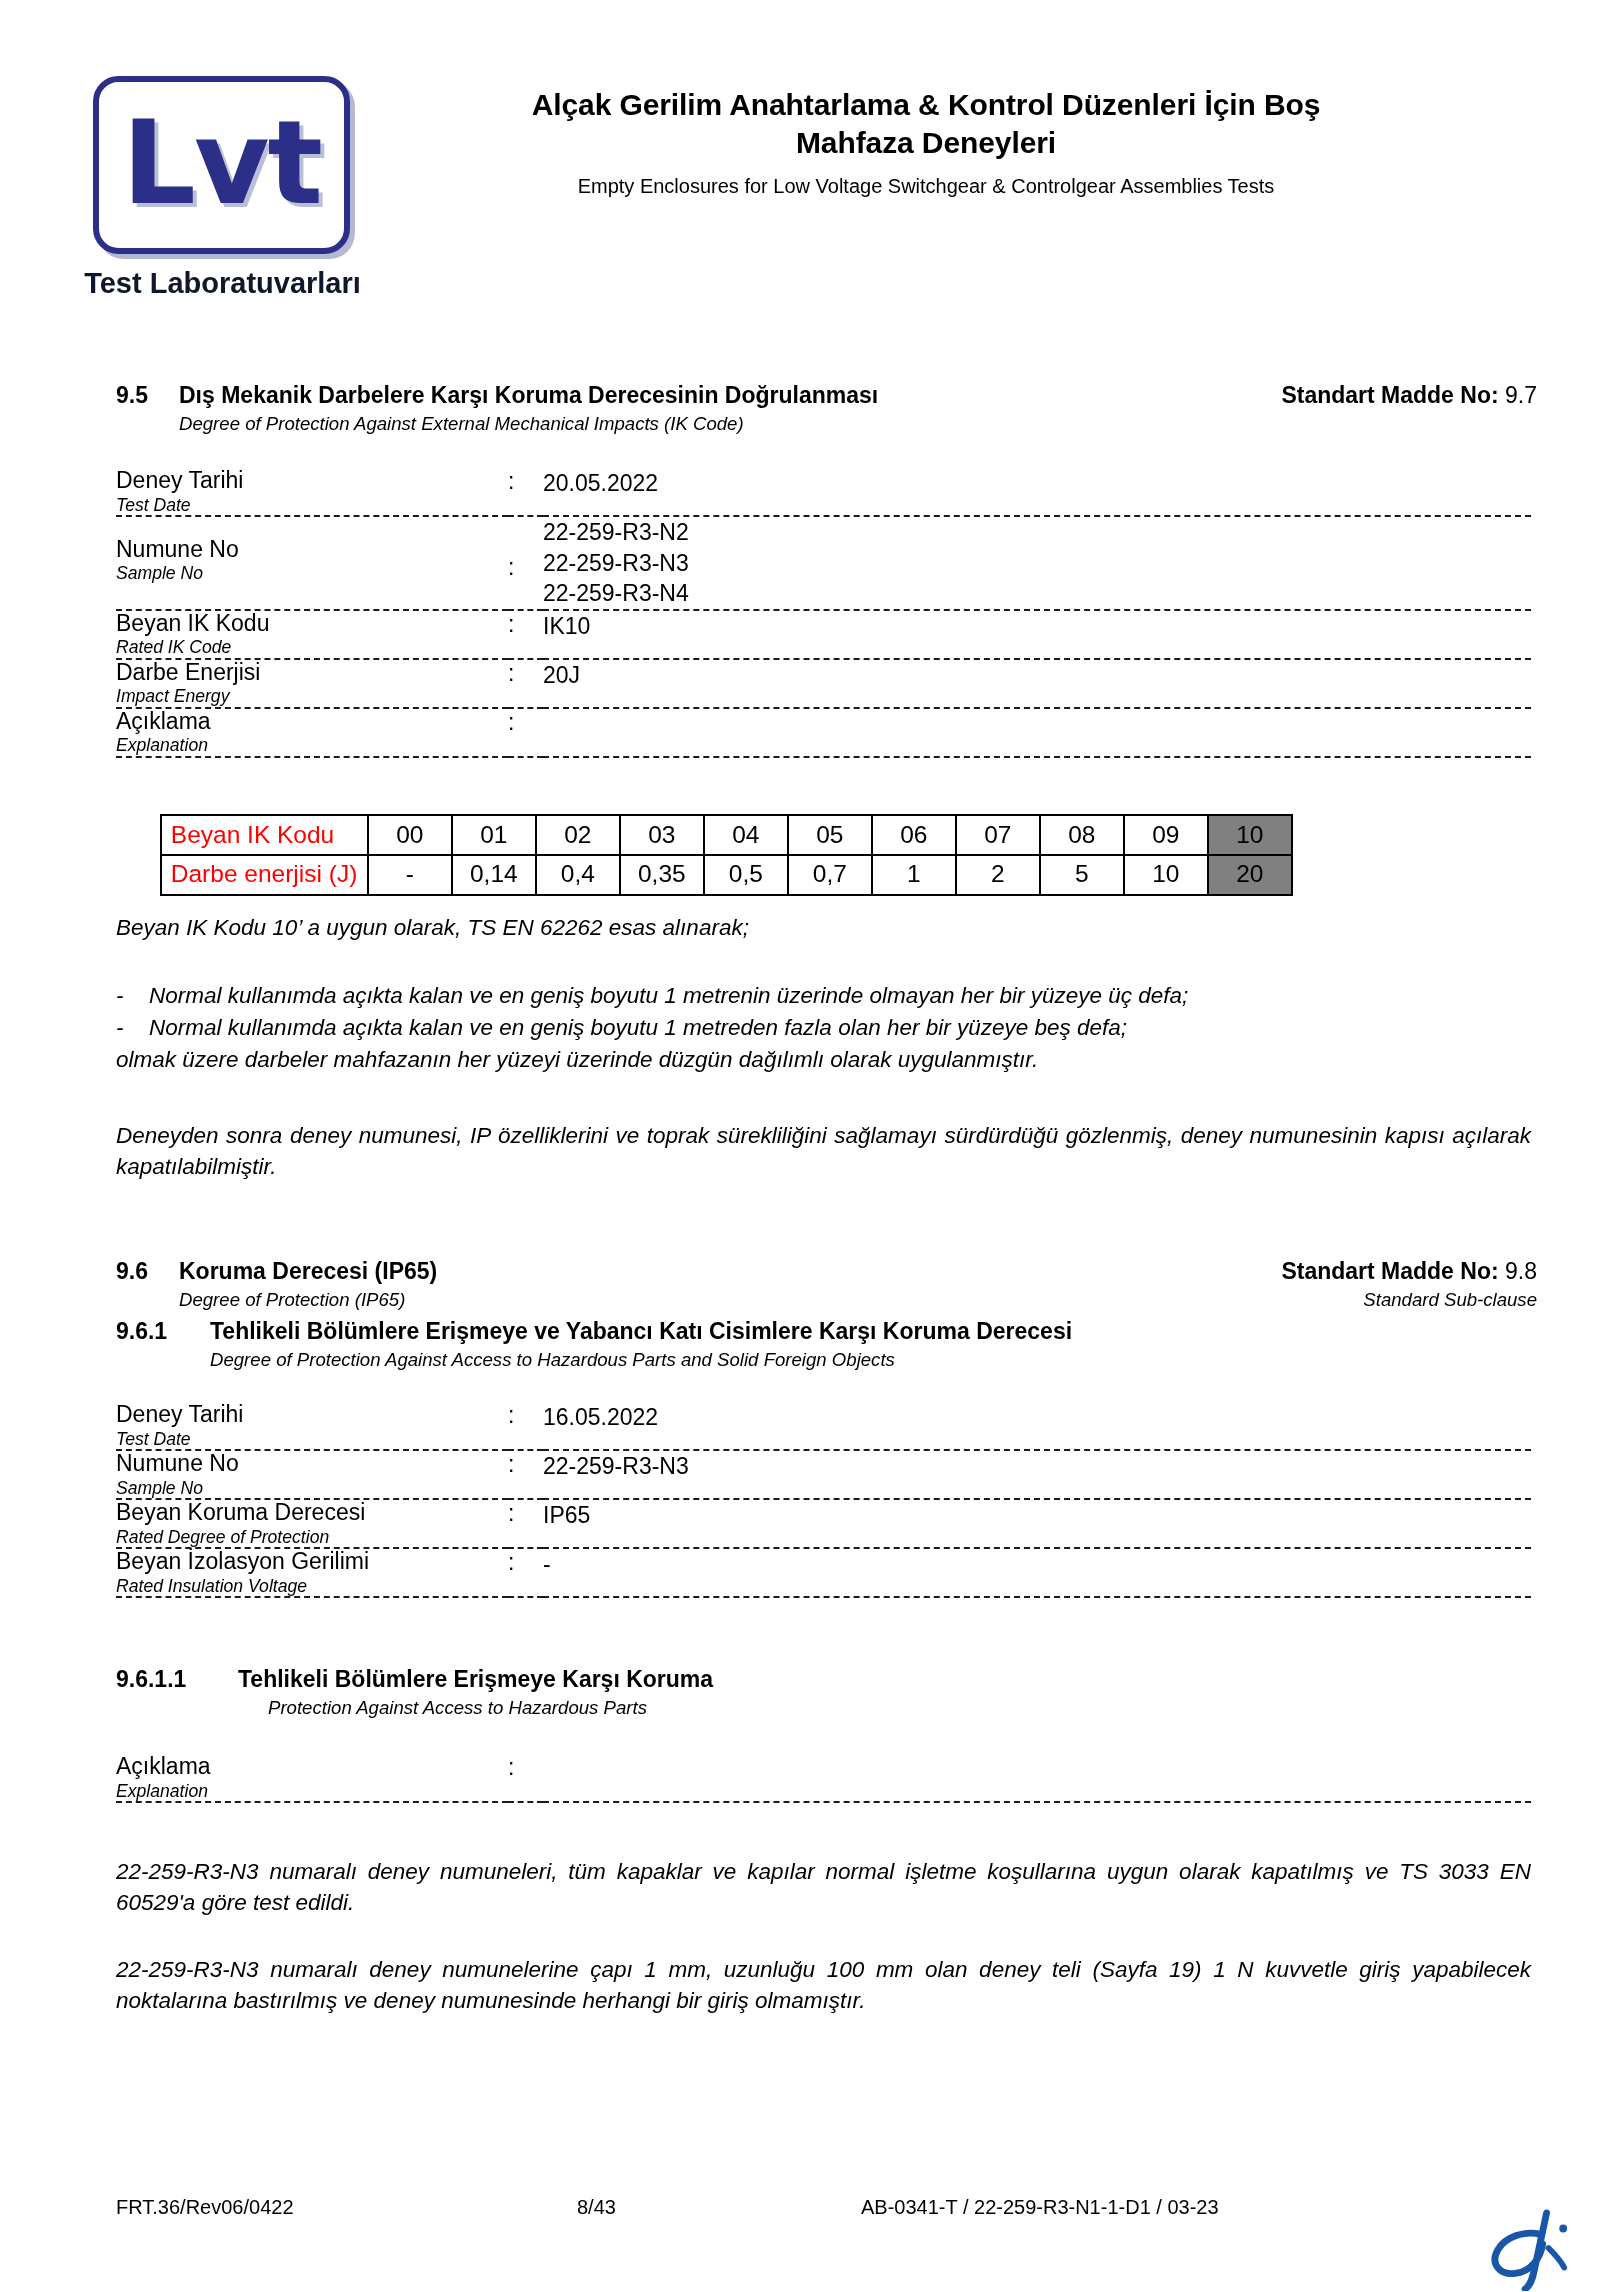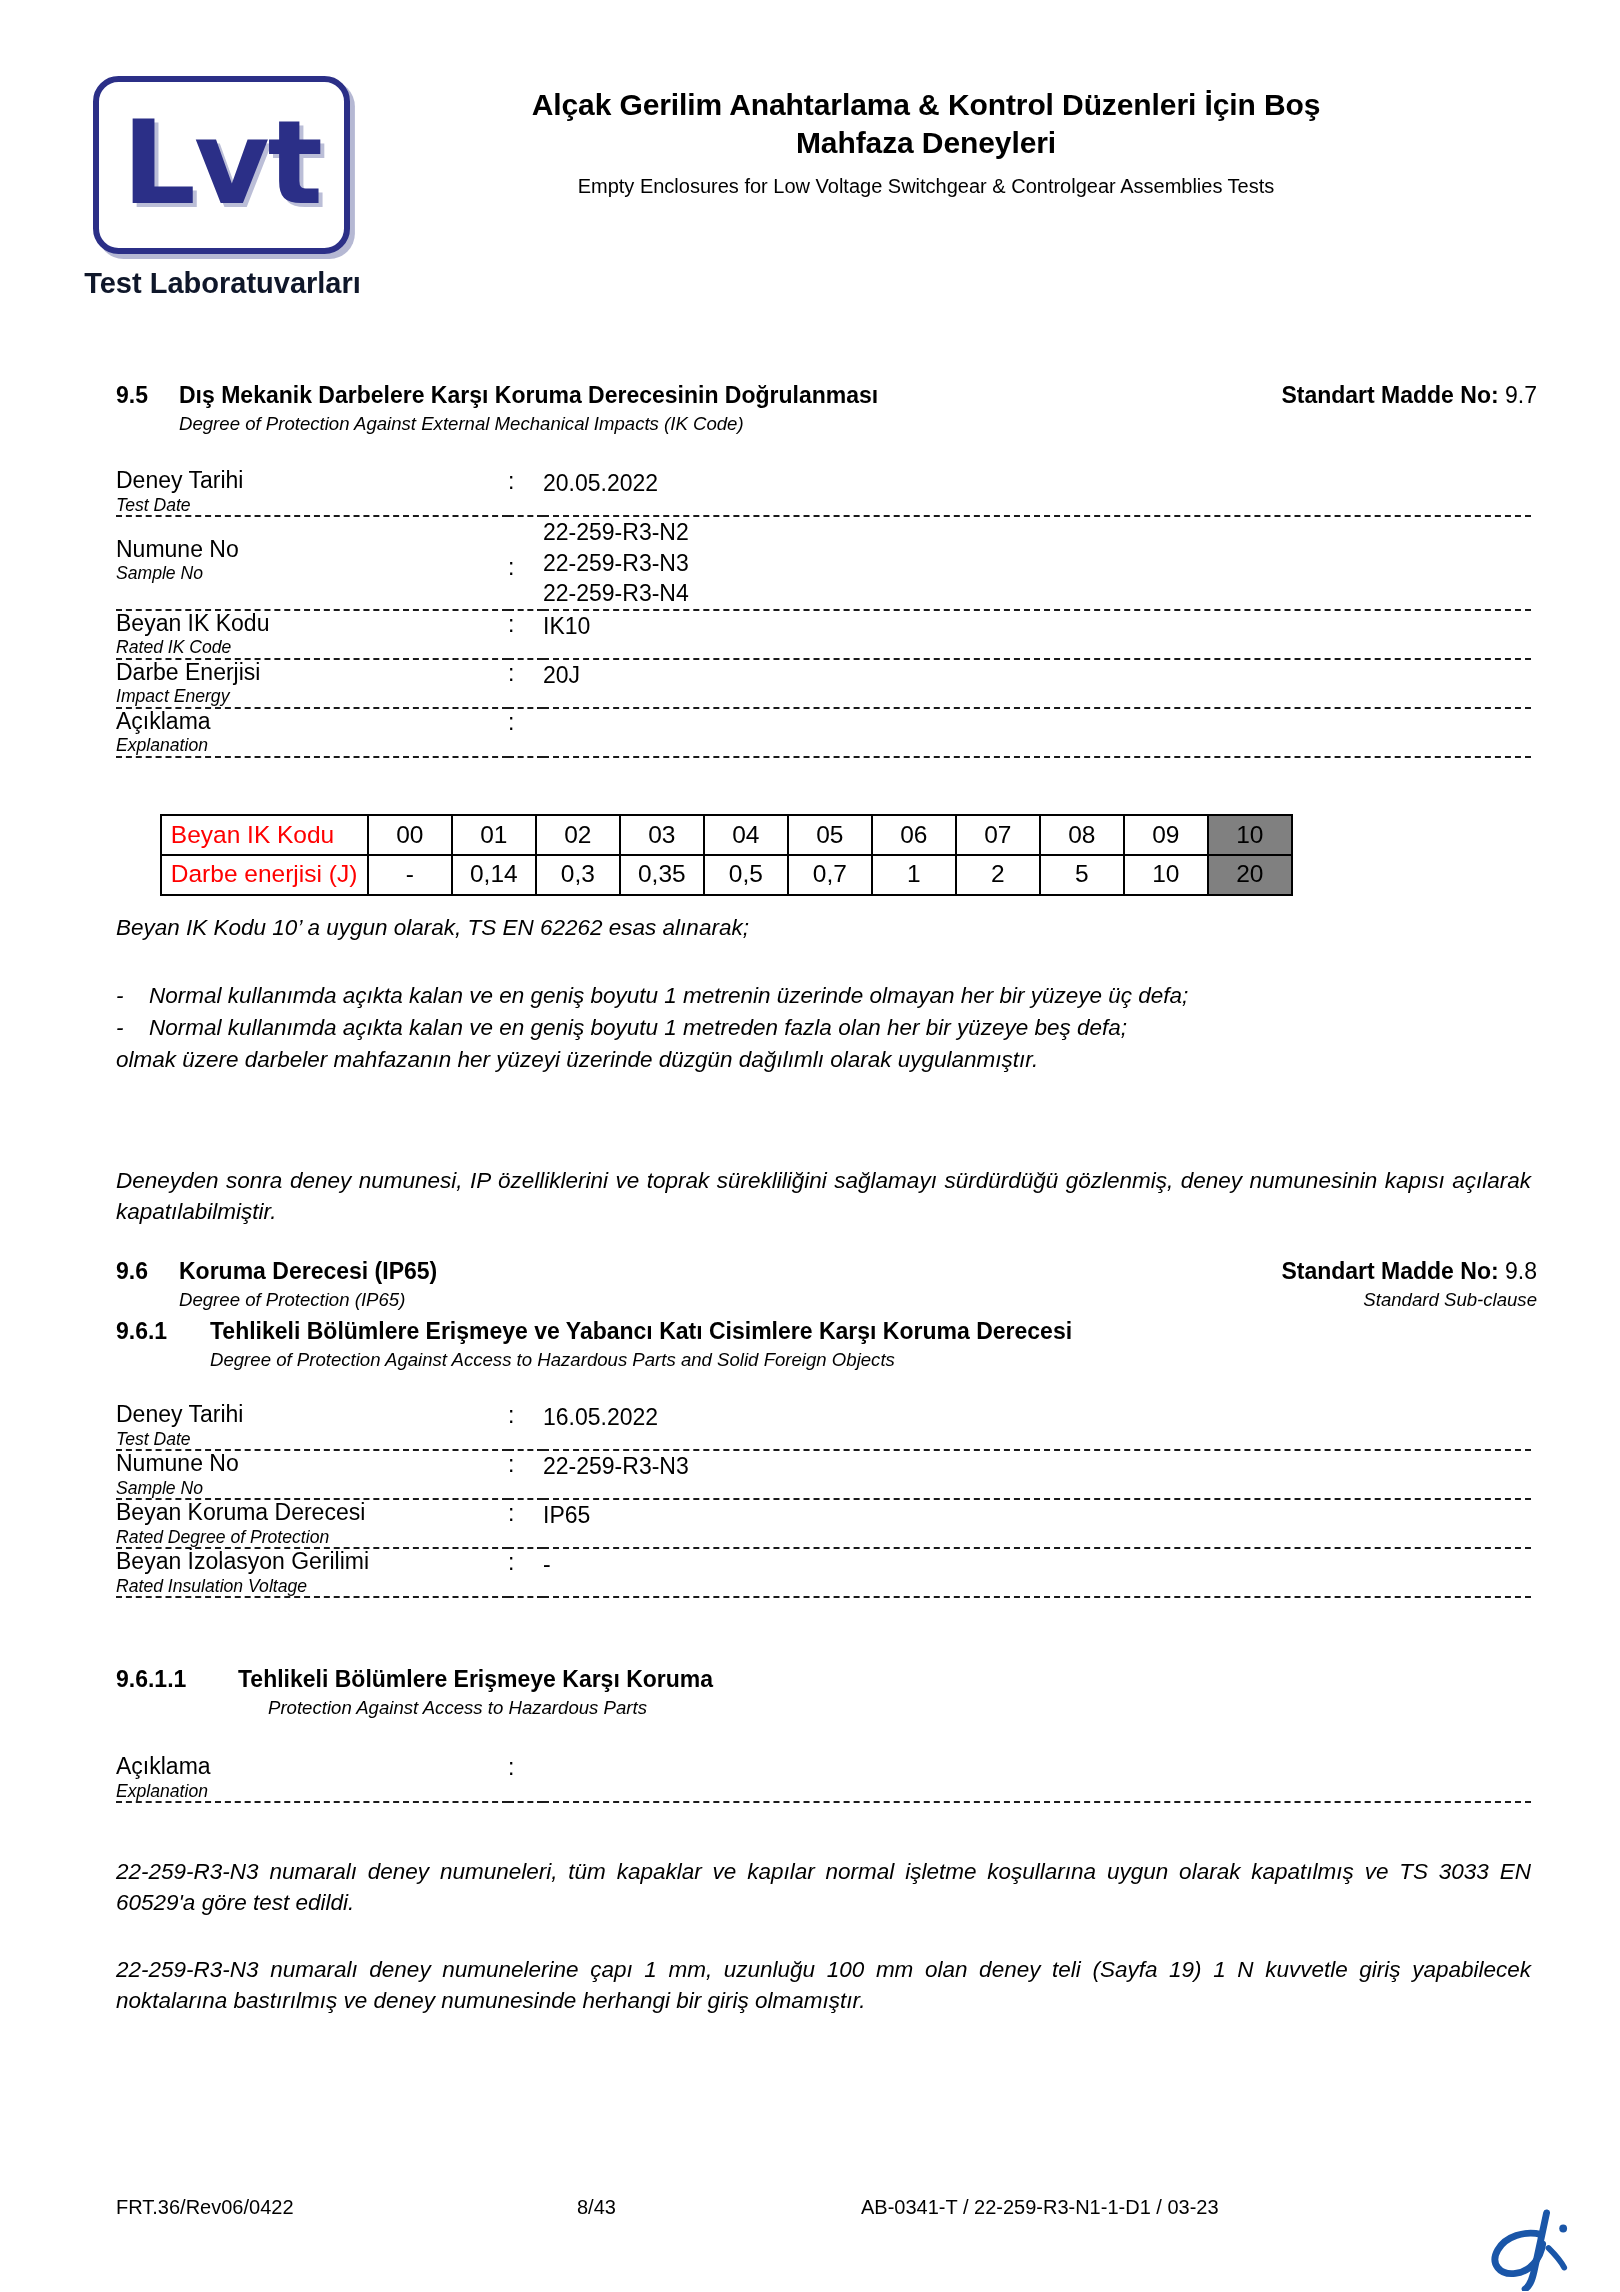--- a/index.html
+++ b/index.html
@@ -338,21 +338,21 @@
       <td class="ik-cell">06</td>
       <td class="ik-cell">07</td>
       <td class="ik-cell">08</td>
       <td class="ik-cell">09</td>
       <td class="ik-cell ik-hl">10</td>
     </tr>
     <tr>
       <td class="ik-head">Darbe enerjisi (J)</td>
       <td class="ik-cell">-</td>
       <td class="ik-cell">0,14</td>
-      <td class="ik-cell">0,3</td>
+      <td class="ik-cell">0,4</td>
       <td class="ik-cell">0,35</td>
       <td class="ik-cell">0,5</td>
       <td class="ik-cell">0,7</td>
       <td class="ik-cell">1</td>
       <td class="ik-cell">2</td>
       <td class="ik-cell">5</td>
       <td class="ik-cell">10</td>
       <td class="ik-cell ik-hl">20</td>
     </tr>
   </tbody>
@@ -365,21 +365,21 @@
       <span class="bullet-dash">-</span>
       <span class="bullet-text">Normal kullanımda açıkta kalan ve en geniş boyutu 1 metrenin üzerinde olmayan her bir yüzeye üç defa;</span>
     </div>
     <div class="bullet-line">
       <span class="bullet-dash">-</span>
       <span class="bullet-text">Normal kullanımda açıkta kalan ve en geniş boyutu 1 metreden fazla olan her bir yüzeye beş defa;</span>
     </div>
     <div>olmak üzere darbeler mahfazanın her yüzeyi üzerinde düzgün dağılımlı olarak uygulanmıştır.</div>
   </div>
 
-  <div class="para justify" style="top:1121px;margin-top:45px;">Deneyden sonra deney numunesi, IP özelliklerini ve toprak sürekliliğini sağlamayı sürdürdüğü gözlenmiş, deney numunesinin kapısı açılarak kapatılabilmiştir.</div>
+  <div class="para justify" style="top:1121px;">Deneyden sonra deney numunesi, IP özelliklerini ve toprak sürekliliğini sağlamayı sürdürdüğü gözlenmiş, deney numunesinin kapısı açılarak kapatılabilmiştir.</div>
 
   <div class="sect" style="top:1258px;">
     <div class="sect-row">
       <span class="sect-num" style="width:63px;">9.6</span>
       <span class="sect-title">Koruma Derecesi (IP65)</span>
       <span class="sect-right"><b>Standart Madde No:</b> <span>9.8</span></span>
     </div>
     <div class="sect-row" style="margin-top:2.9px;">
       <span style="width:63px;flex:0 0 auto;"></span>
       <span class="sect-sub" style="flex:1 1 auto;">Degree of Protection (IP65)</span>

